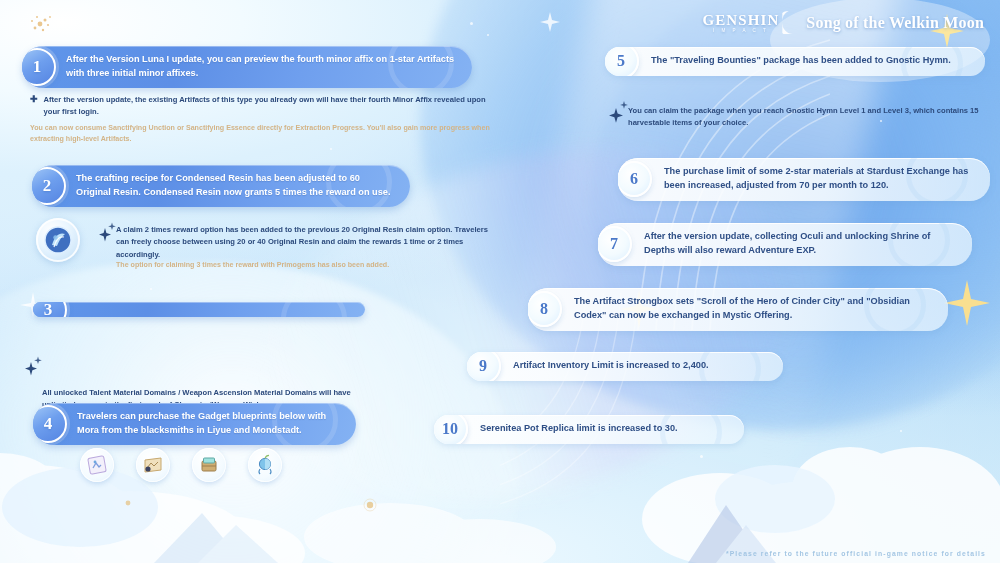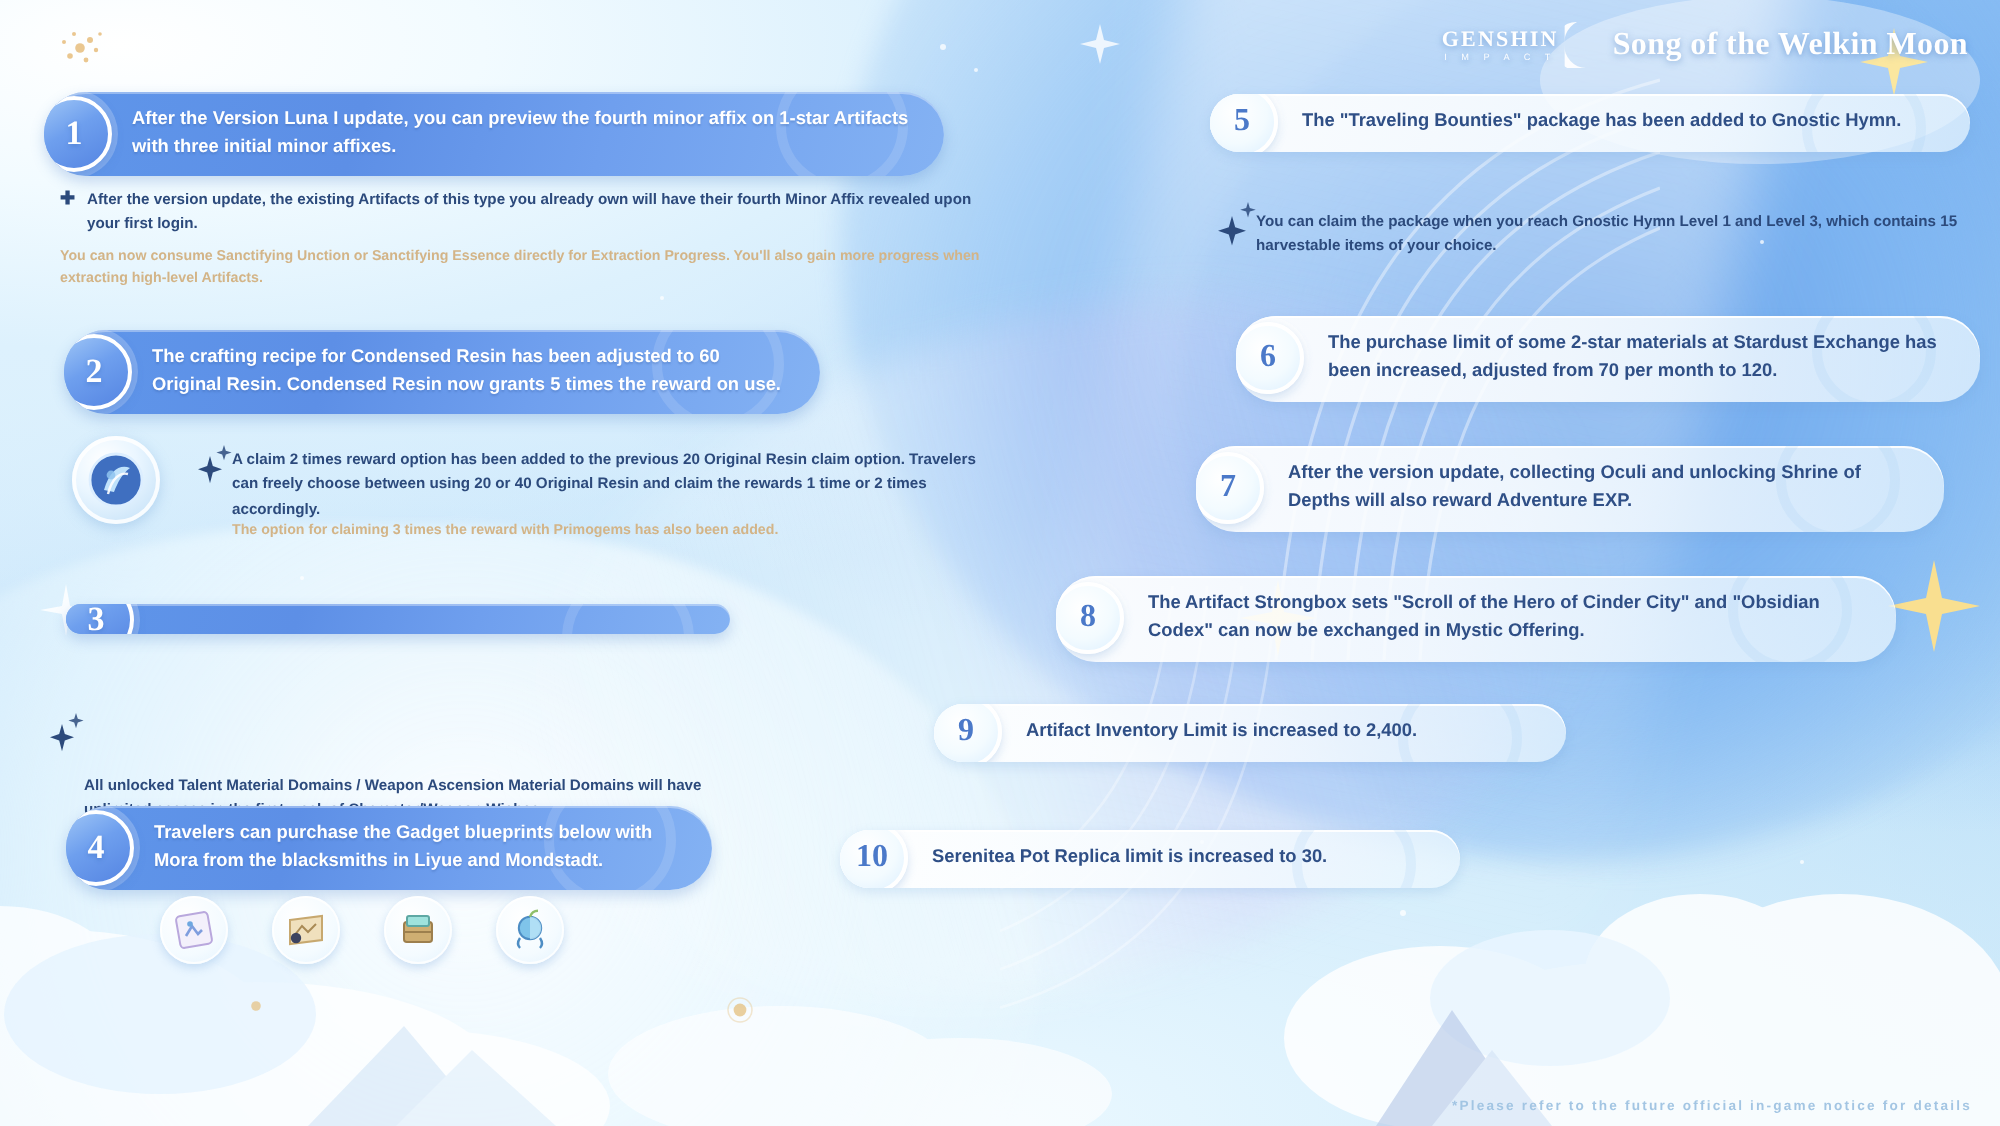--- a/index.html
+++ b/index.html
@@ -60,21 +60,21 @@
   
   #logo{
     position:absolute; right:16px; top:10px; height:26px;
     display:flex; align-items:center; gap:0px;
   }
   .logo-genshin{
     display:flex; flex-direction:column; align-items:center; line-height:1;
     color:#ffffff; text-shadow:0 1px 3px rgba(70,120,190,.55);
   }
   .logo-gen-main{
-    font-family:"Liberation Serif", serif; font-weight:bold; font-size:11px;
+    font-family:"Liberation Serif", serif; font-weight:bold; font-size:15px;
     letter-spacing:1.1px;
   }
   .logo-gen-sub{ font-size:4.6px; letter-spacing:3px; margin-top:1px; opacity:.95;}
   .logo-moon{
     position:relative; width:22px; height:26px; margin:0 2px 0 3px;
   }
   .logo-moon::before{
     content:""; position:absolute; left:0; top:0; width:22px; height:24px;
     border-radius:50%;
     box-shadow:-5px 1px 0 0 rgba(255,255,255,.92);
@@ -448,21 +448,21 @@
     </div>
   </div>
 
   <div class="item" style="left:467px; top:352px; width:316px;">
     <div class="pill-white">
       <span class="badge-white">9</span>
       <span class="pilltxt">Artifact Inventory Limit is increased to 2,400.</span>
     </div>
   </div>
 
-  <div class="item" style="left:420px; top:415px; width:310px;">
+  <div class="item" style="left:434px; top:415px; width:310px;">
     <div class="pill-white">
       <span class="badge-white">10</span>
       <span class="pilltxt">Serenitea Pot Replica limit is increased to 30.</span>
     </div>
   </div>
 
 
   <div id="footer">*Please refer to the future official in-game notice for details</div>
 
 </div>

